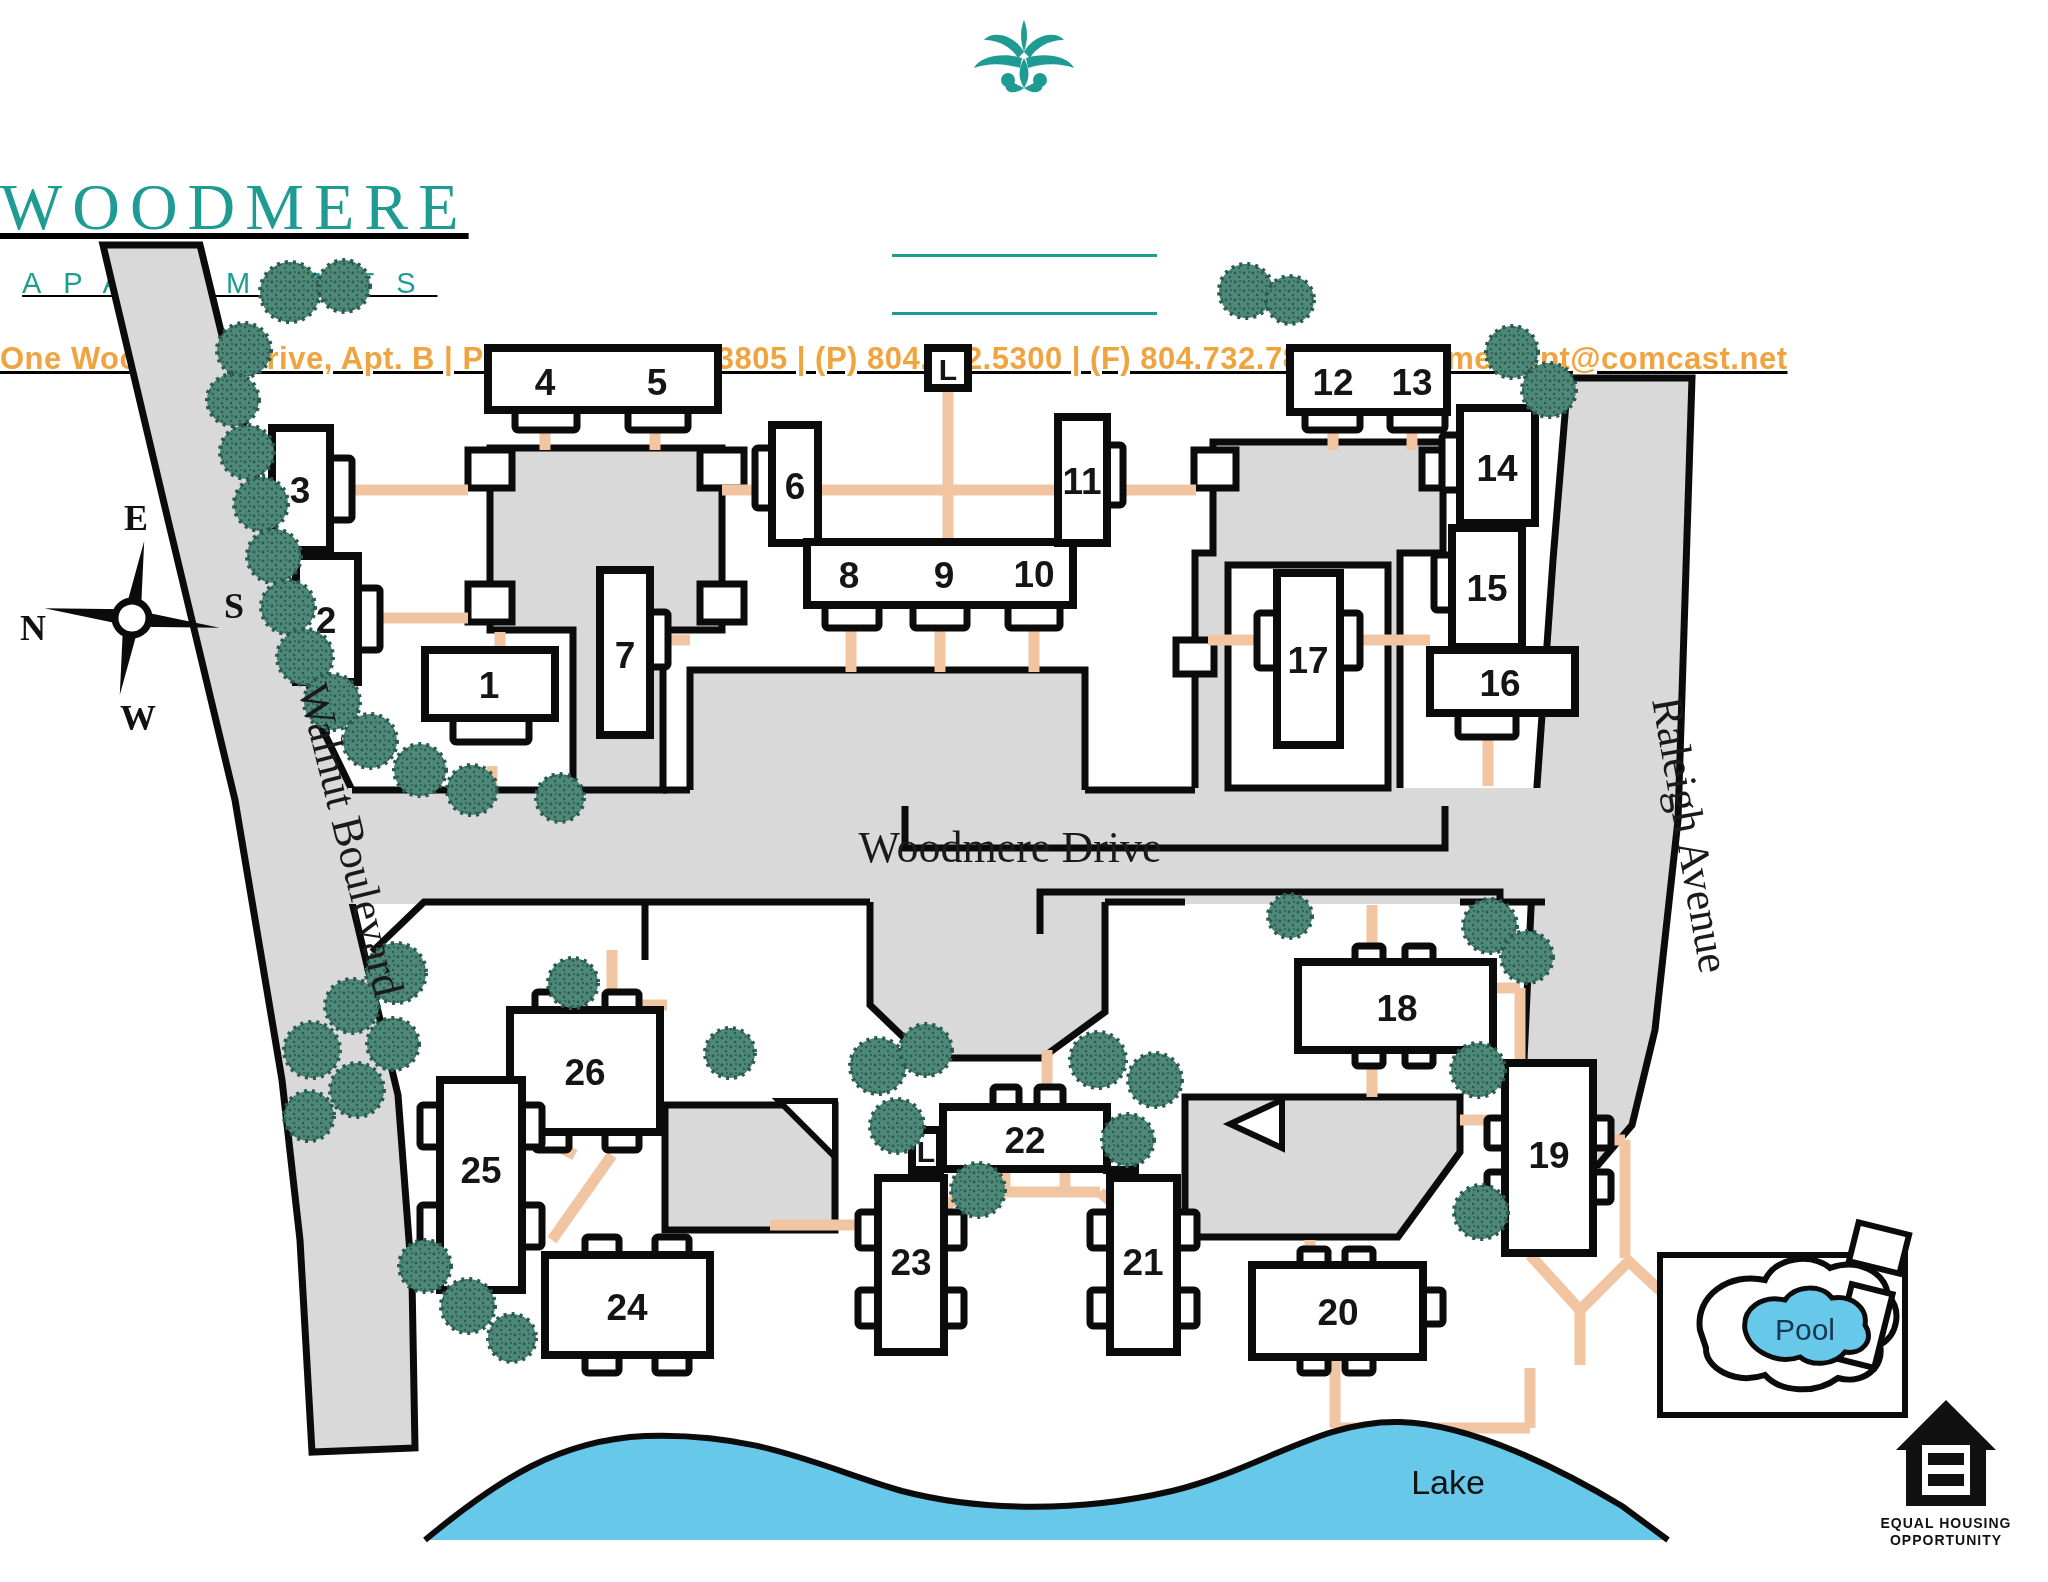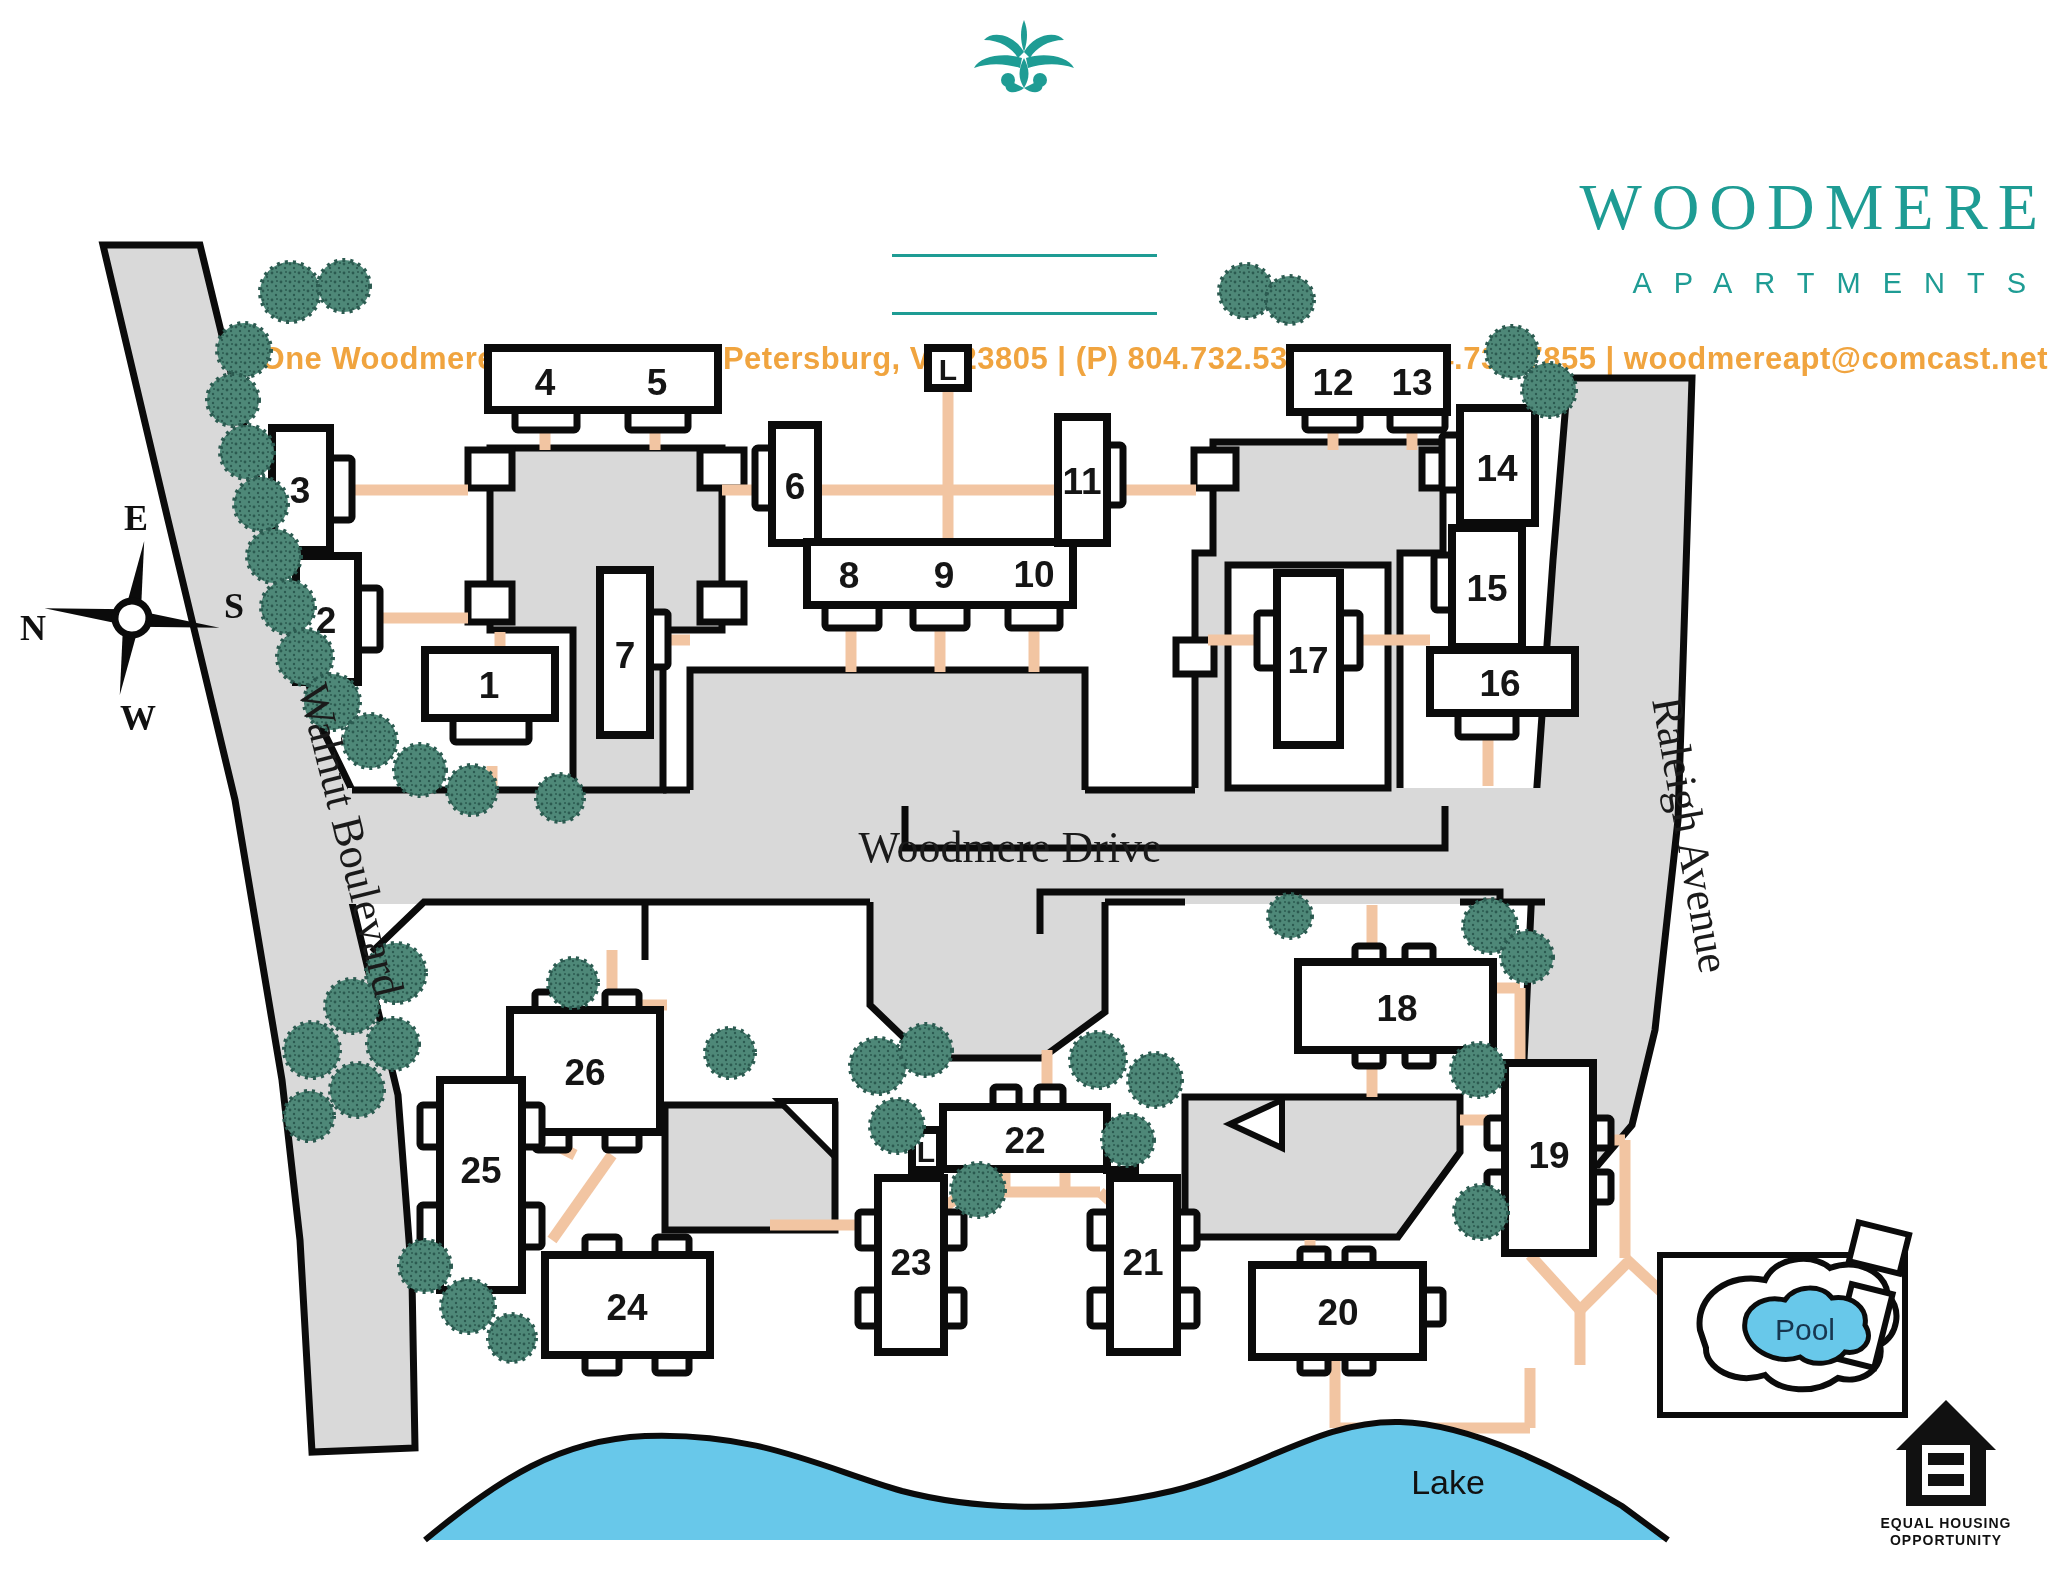--- a/index.html
+++ b/index.html
@@ -1,18 +1,18 @@
 <!DOCTYPE html>
 <html><head>
 <meta charset="utf-8">
 <style>
   html,body{margin:0;padding:0;background:#ffffff;}
   .page{width:2048px;height:1582px;position:relative;background:#fff;overflow:hidden;
         font-family:"Liberation Sans",sans-serif;}
-  .header{position:absolute;top:0;left:0;width:100%;text-align:right;}
+  .header{position:absolute;top:0;left:0;width:100%;text-align:left;text-decoration:underline;}
   .logo-title{font-family:"Liberation Serif",serif;color:#1e9c94;font-size:66px;
               letter-spacing:10px;font-weight:400;margin-top:78px;line-height:1;}
   .logo-rule{width:265px;height:3px;background:#1e9c94;margin:14px auto 12px auto;}
   .logo-sub{font-family:"Liberation Sans",sans-serif;color:#1e9c94;font-size:29px;
             letter-spacing:22px;text-indent:22px;line-height:1;}
   .contact{color:#f0a43f;font-size:31px;margin-top:26px;letter-spacing:0.5px;font-weight:bold;}
   .ornament{margin:18px auto 0 auto;width:160px;height:78px;}
   svg text{user-select:none;}
   .bnum{font-family:"Liberation Sans",sans-serif;font-weight:600;font-size:37px;fill:#151515;}
   .street{font-family:"Liberation Serif",serif;font-size:44px;fill:#1a1a1a;}

